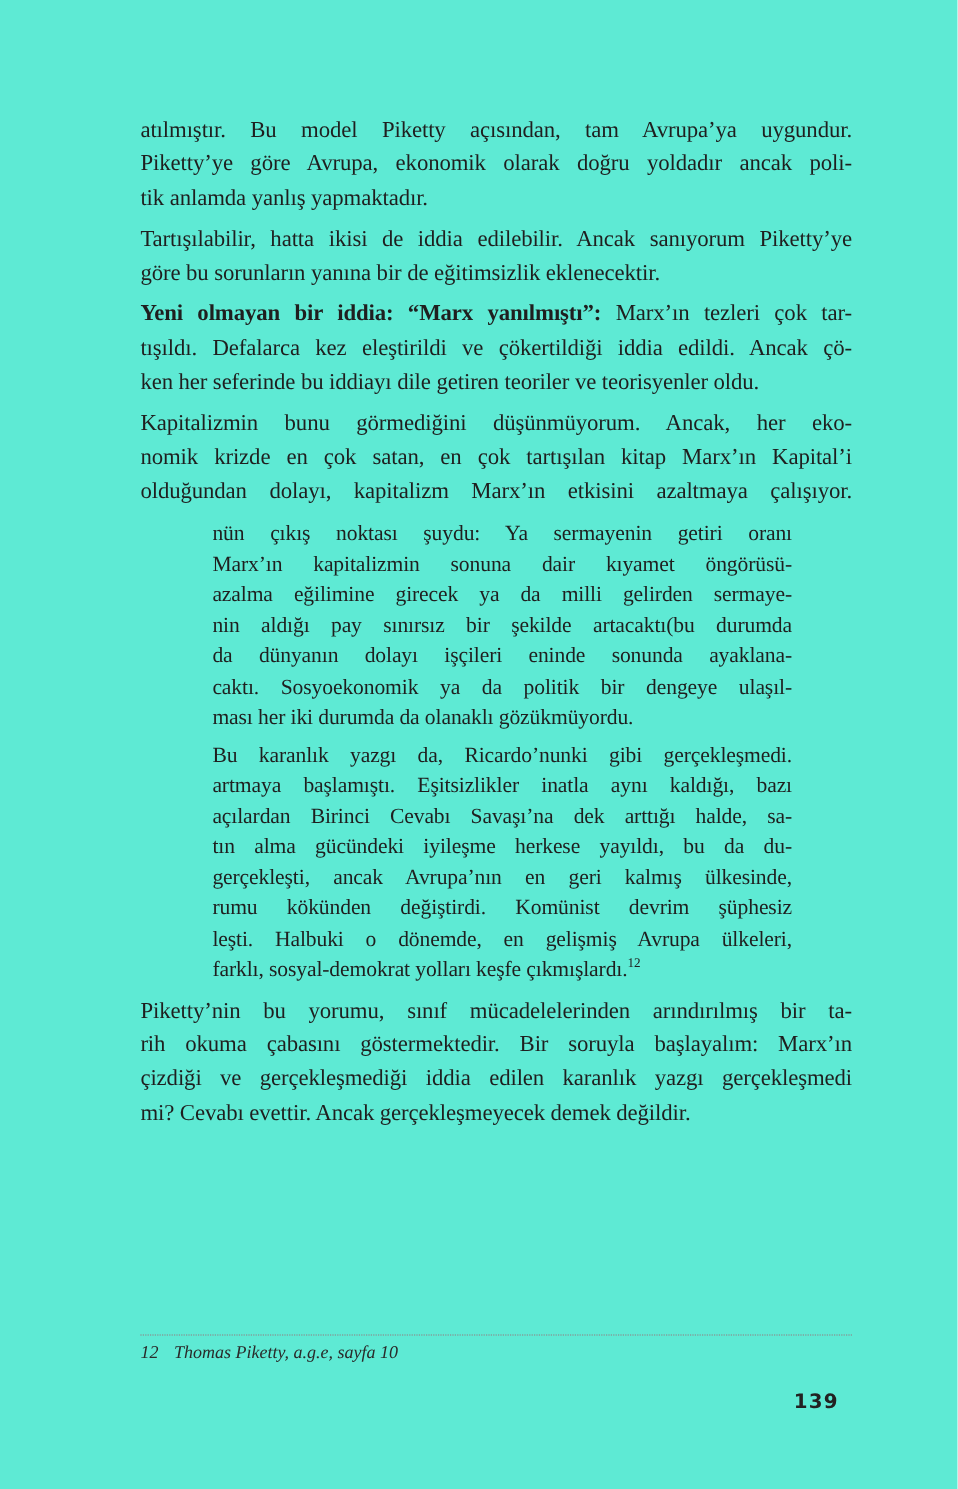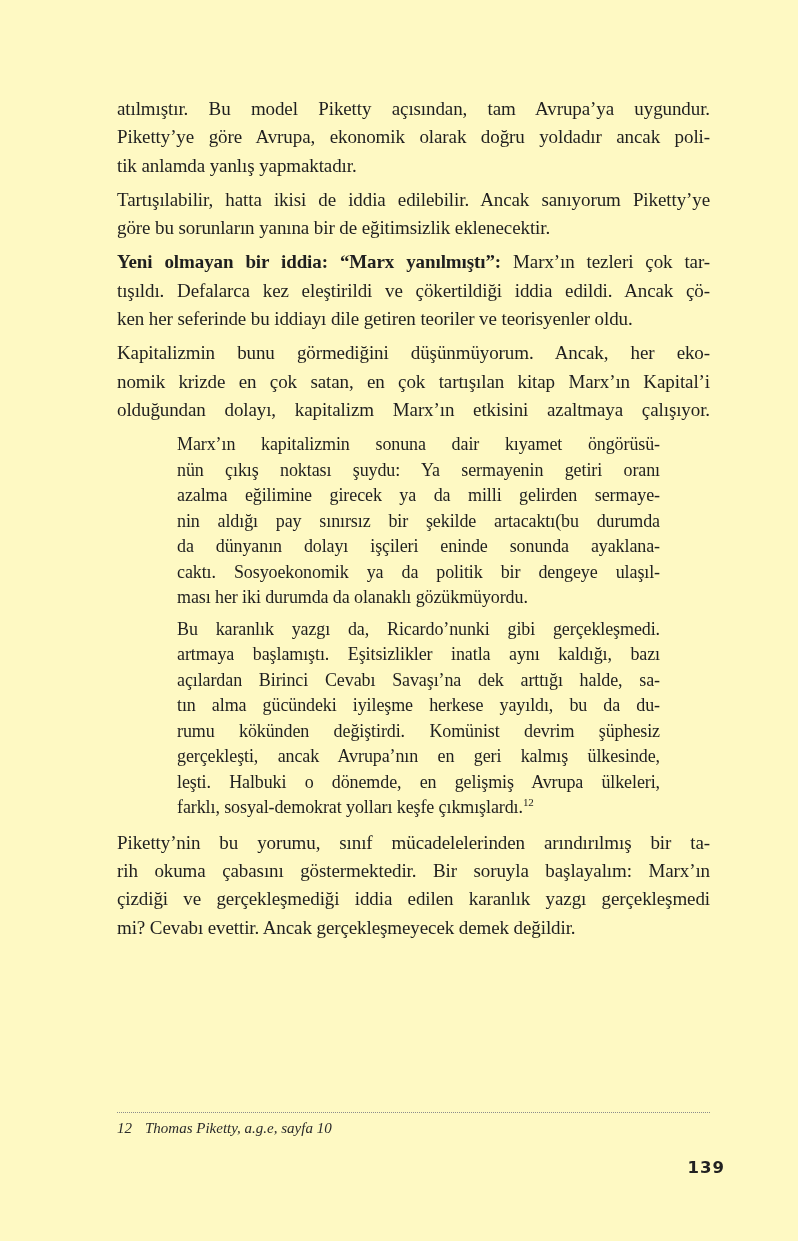--- a/index.html
+++ b/index.html
@@ -1,20 +1,20 @@
 <!DOCTYPE html>
 <html><head>
 <meta charset="utf-8">
 <style>
   html, body { margin: 0; padding: 0; background: #ffffff; }
   .page {
     position: relative;
     width: 798px;
     height: 1241px;
-    background: #fef9c3;
+    background: #5eead4;
     font-family: "Liberation Serif", "DejaVu Serif", serif;
     color: #1f1f1f;
     overflow: hidden;
   }
   .text-block {
     position: absolute;
     left: 117px;
     top: 95px;
     width: 593px;
   }
@@ -44,21 +44,21 @@
     top: 1118px;
     width: 593px;
     font-size: 15px;
     line-height: 20px;
     color: #2a2a2a;
     font-style: italic;
   }
   .fn-num { margin-right: 13px; }
   .page-number {
     position: absolute;
-    right: 73px;
+    right: 99px;
     top: 1158px;
     font-family: "DejaVu Sans", "Liberation Sans", sans-serif;
     font-weight: bold;
     font-size: 16.5px;
     letter-spacing: 1px;
     color: #222222;
     text-align: center;
   }
 </style>
 </head>
@@ -82,35 +82,35 @@
         <div class="line last">ken her seferinde bu iddiayı dile getiren teoriler ve teorisyenler oldu.</div>
       </div>
     <div class="para">
         <div class="line">Kapitalizmin bunu görmediğini düşünmüyorum. Ancak, her eko-</div>
         <div class="line">nomik krizde en çok satan, en çok tartışılan kitap Marx’ın Kapital’i</div>
         <div class="line">olduğundan dolayı, kapitalizm Marx’ın etkisini azaltmaya çalışıyor.</div>
       </div>
 
     <div class="quote">
       <div class="para">
+          <div class="line">nün çıkış noktası şuydu: Ya sermayenin getiri oranı</div>
           <div class="line">Marx’ın kapitalizmin sonuna dair kıyamet öngörüsü-</div>
-          <div class="line">nün çıkış noktası şuydu: Ya sermayenin getiri oranı</div>
           <div class="line">azalma eğilimine girecek ya da milli gelirden sermaye-</div>
           <div class="line">nin aldığı pay sınırsız bir şekilde artacaktı(bu durumda</div>
           <div class="line">da dünyanın dolayı işçileri eninde sonunda ayaklana-</div>
           <div class="line">caktı. Sosyoekonomik ya da politik bir dengeye ulaşıl-</div>
           <div class="line last">ması her iki durumda da olanaklı gözükmüyordu.</div>
         </div>
       <div class="para">
           <div class="line">Bu karanlık yazgı da, Ricardo’nunki gibi gerçekleşmedi.</div>
           <div class="line">artmaya başlamıştı. Eşitsizlikler inatla aynı kaldığı, bazı</div>
           <div class="line">açılardan Birinci Cevabı Savaşı’na dek arttığı halde, sa-</div>
           <div class="line">tın alma gücündeki iyileşme herkese yayıldı, bu da du-</div>
+          <div class="line">gerçekleşti, ancak Avrupa’nın en geri kalmış ülkesinde,</div>
           <div class="line">rumu kökünden değiştirdi. Komünist devrim şüphesiz</div>
-          <div class="line">gerçekleşti, ancak Avrupa’nın en geri kalmış ülkesinde,</div>
           <div class="line">leşti. Halbuki o dönemde, en gelişmiş Avrupa ülkeleri,</div>
           <div class="line last"><span>farklı, sosyal-demokrat yolları keşfe çıkmışlardı.</span><sup>12</sup></div>
         </div>
     </div>
 
     <div class="para">
         <div class="line">Piketty’nin bu yorumu, sınıf mücadelelerinden arındırılmış bir ta-</div>
         <div class="line">rih okuma çabasını göstermektedir. Bir soruyla başlayalım: Marx’ın</div>
         <div class="line">çizdiği ve gerçekleşmediği iddia edilen karanlık yazgı gerçekleşmedi</div>
         <div class="line last">mi? Cevabı evettir. Ancak gerçekleşmeyecek demek değildir.</div>

